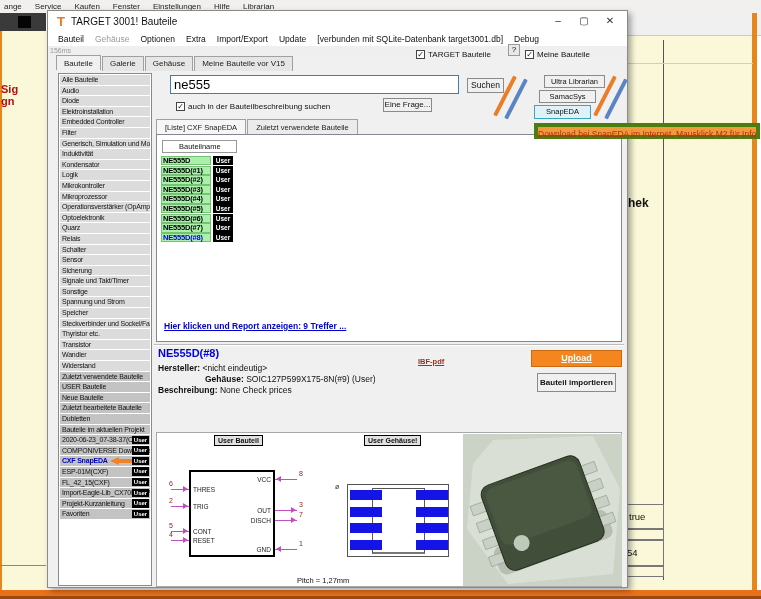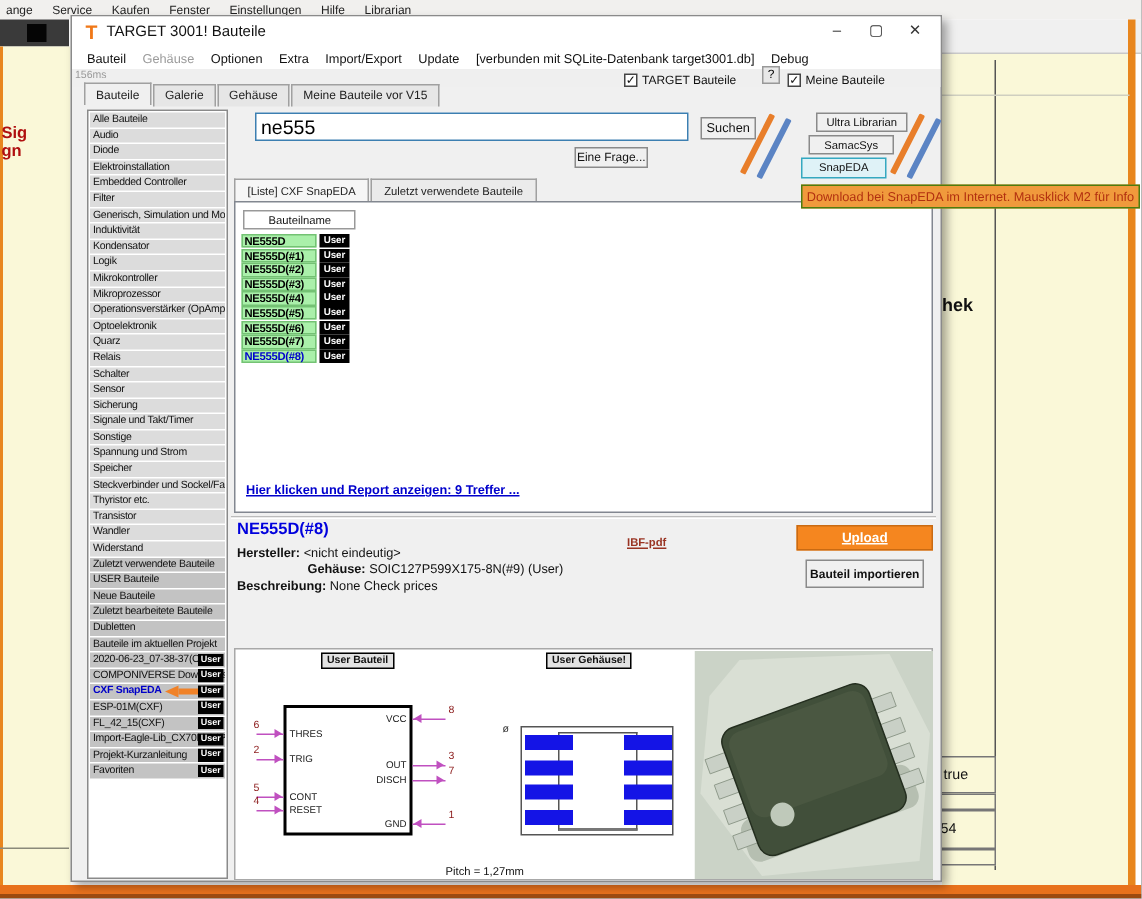--- a/index.html
+++ b/index.html
@@ -57,21 +57,21 @@
   .btn{background:#F0F0F0;border:1px solid #8a8a8a;font-size:8px;color:#111;text-align:center;}
   .suchen-btn{position:absolute;left:419px;top:67px;width:37px;height:15px;line-height:13px;font-size:8.5px;}
   .chk-desc{position:absolute;left:128px;top:86px;}
   .frage-btn{position:absolute;left:335px;top:87px;width:49px;height:14px;line-height:12px;}
   .slash{position:absolute;width:4px;height:44px;transform:rotate(27deg);border-radius:1px;}
   .slash.o{background:#E87E2A;} .slash.b{background:#5B84C4;}
   .vendor-btn{position:absolute;height:13px;line-height:11px;font-size:7.5px;}
   .vendor-0{left:496px;top:64px;width:61px;}
   .vendor-1{left:491px;top:79px;width:57px;}
   .vendor-2{left:486px;top:94px;width:57px;height:14px;background:#DFF2F7;border-color:#35A8C0;}
-  .tooltip{position:absolute;left:486px;top:112px;width:226px;height:16px;background:#F09A3C;border:1px solid #4d7c0f;color:#B23010;font-size:8.5px;line-height:14px;text-align:center;z-index:50;white-space:nowrap;}
+  .tooltip{position:absolute;left:486px;top:112px;width:226px;height:16px;background:#F09A3C;border:4px solid #4d7c0f;color:#B23010;font-size:8.5px;line-height:14px;text-align:center;z-index:50;white-space:nowrap;}
 
   
   .innertabs{position:absolute;left:108px;top:108px;display:flex;font-size:7.5px;}
   .itab{padding:3px 8px 2px;background:#EBEBEB;border:1px solid #A0A0A0;border-bottom:none;margin-right:1px;color:#222;white-space:nowrap;}
   .itab.active{background:#F6F6F6;}
   #resultsbox{position:absolute;left:108px;top:123px;width:466px;height:208px;background:#FFF;border:1px solid #828790;}
   .res-header{position:absolute;left:5px;top:5px;width:75px;height:13px;border:1px solid #999;font-size:7.5px;line-height:12px;padding-left:16px;color:#111;}
   .res-row{position:absolute;left:4px;height:9.4px;}
   .res-name{position:absolute;left:0;top:0;width:50px;height:9.4px;background:#AAF0AA;border:1px solid #74c274;font-size:7.5px;font-weight:bold;line-height:8px;padding-left:1px;color:#000;letter-spacing:-0.2px;}
   .res-row.sel .res-name{color:#0000CC;}
@@ -213,20 +213,23 @@
         <div class="sb-item dark hl"><span class="sb-label">CXF SnapEDA</span><span class="sb-arrow"></span><span class="user-badge">User</span></div>
         <div class="sb-item dark"><span class="sb-label">ESP-01M(CXF)</span><span class="user-badge">User</span></div>
         <div class="sb-item dark"><span class="sb-label">FL_42_15(CXF)</span><span class="user-badge">User</span></div>
         <div class="sb-item dark"><span class="sb-label">Import-Eagle-Lib_CX70M-24P1</span><span class="user-badge">User</span></div>
         <div class="sb-item dark"><span class="sb-label">Projekt-Kurzanleitung</span><span class="user-badge">User</span></div>
         <div class="sb-item dark"><span class="sb-label">Favoriten</span><span class="user-badge">User</span></div>
       </div>
 
     <input class="search-input" value="ne555" style="">
     <div class="btn suchen-btn">Suchen</div>
+    <div class="chk-desc">
+      <span class="cb">✓</span><span class="cb-label">auch in der Bauteilbeschreibung suchen</span>
+    </div>
     <div class="btn frage-btn">Eine Frage...</div>
 
     <div class="slash o" style="left:455px;top:63px;"></div>
     <div class="slash b" style="left:466px;top:66px;"></div>
     <div class="slash o" style="left:555px;top:63px;"></div>
     <div class="slash b" style="left:566px;top:66px;"></div>
 
     <div class="btn vendor-btn vendor-0">Ultra Librarian</div>
     <div class="btn vendor-btn vendor-1">SamacSys</div>
     <div class="btn vendor-btn vendor-2">SnapEDA</div>

